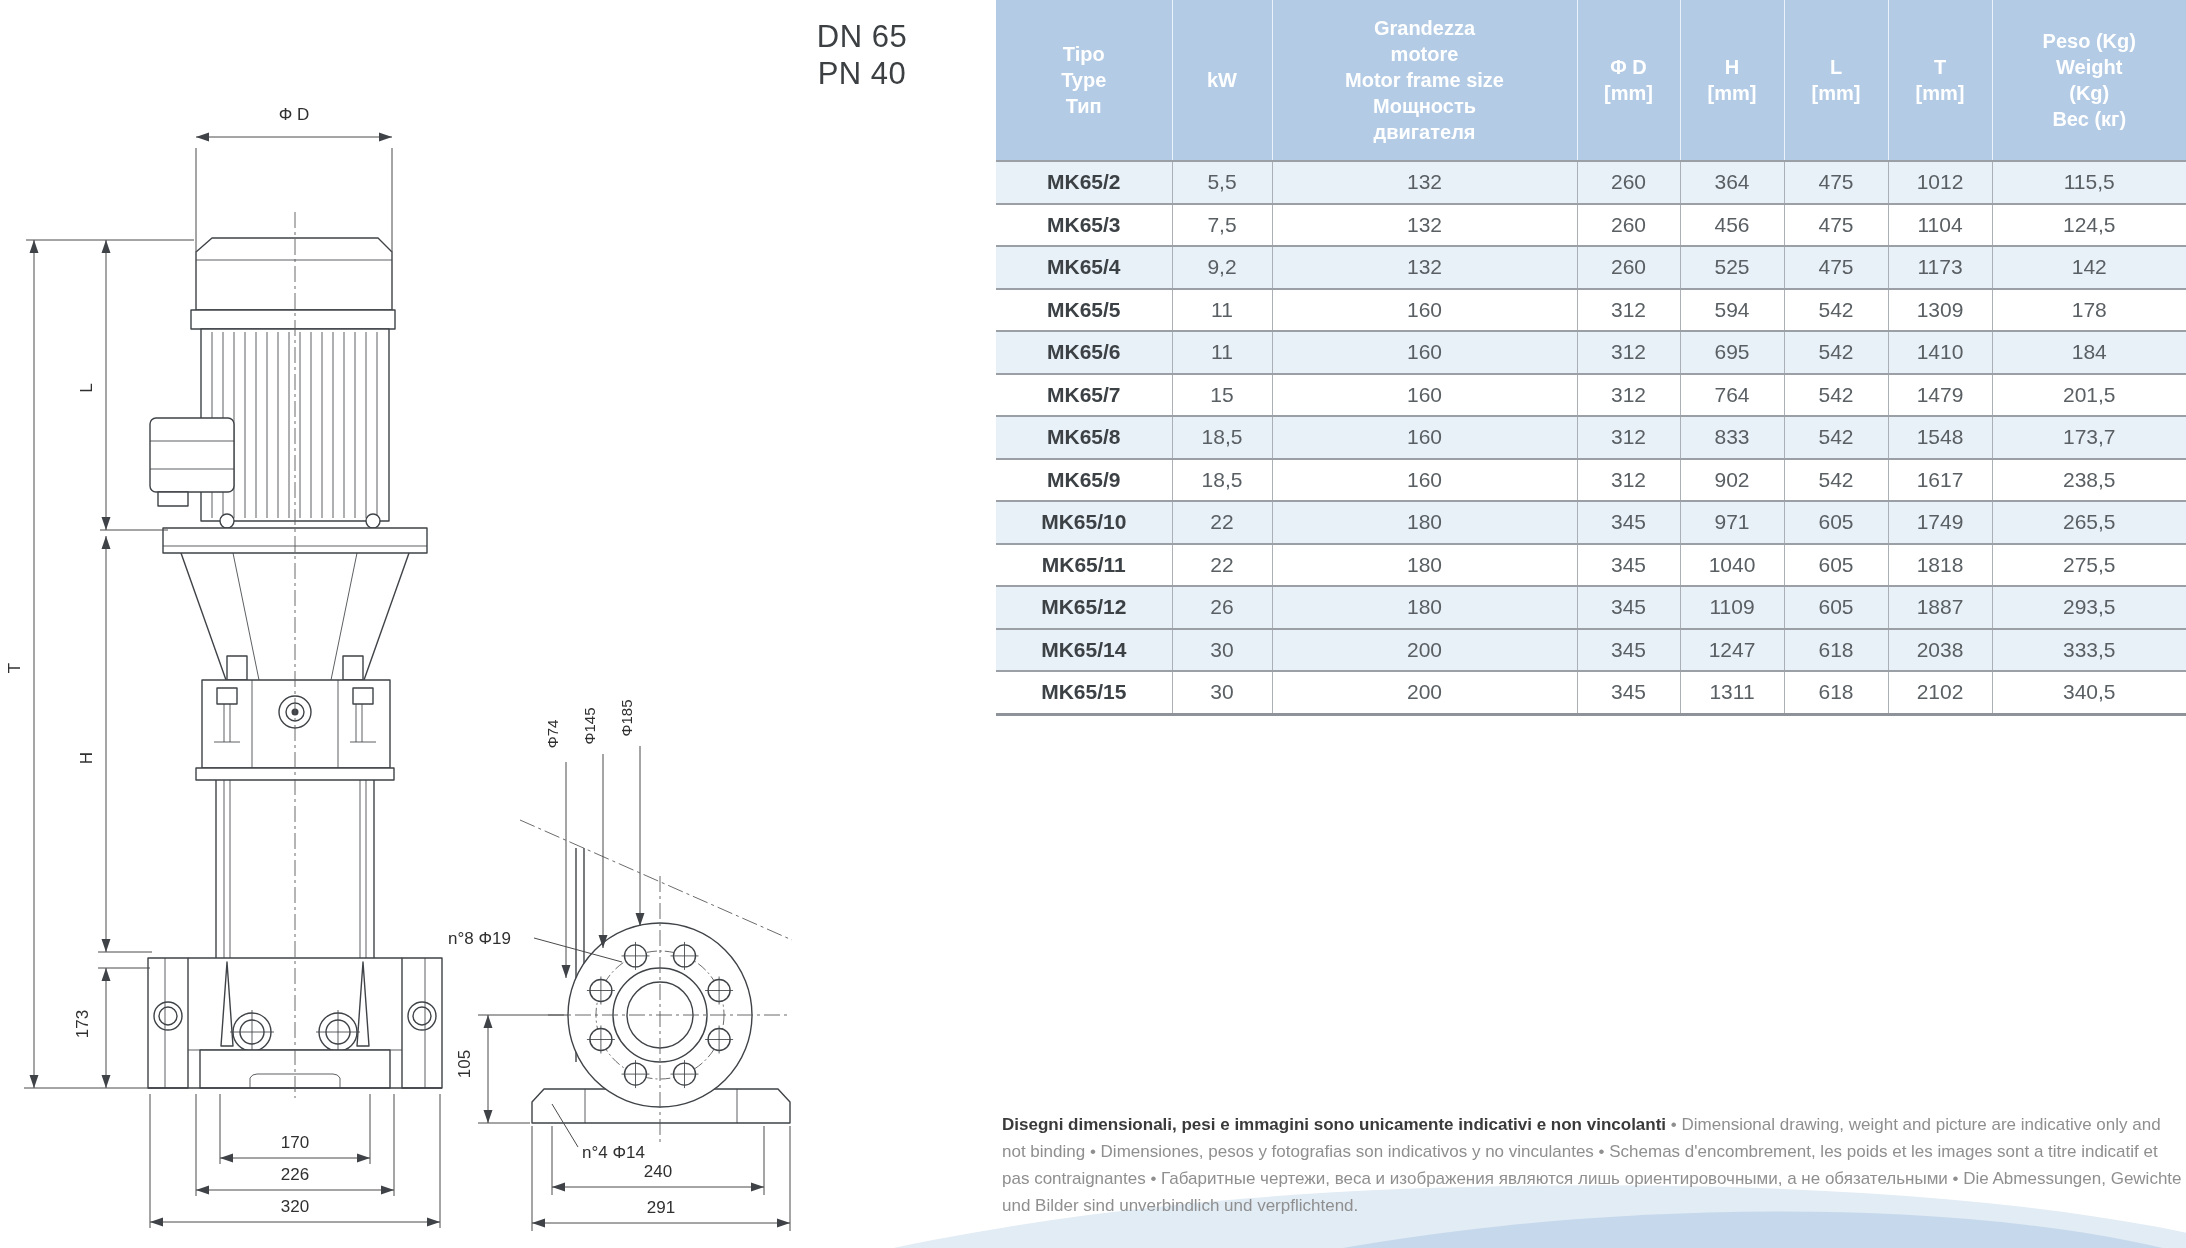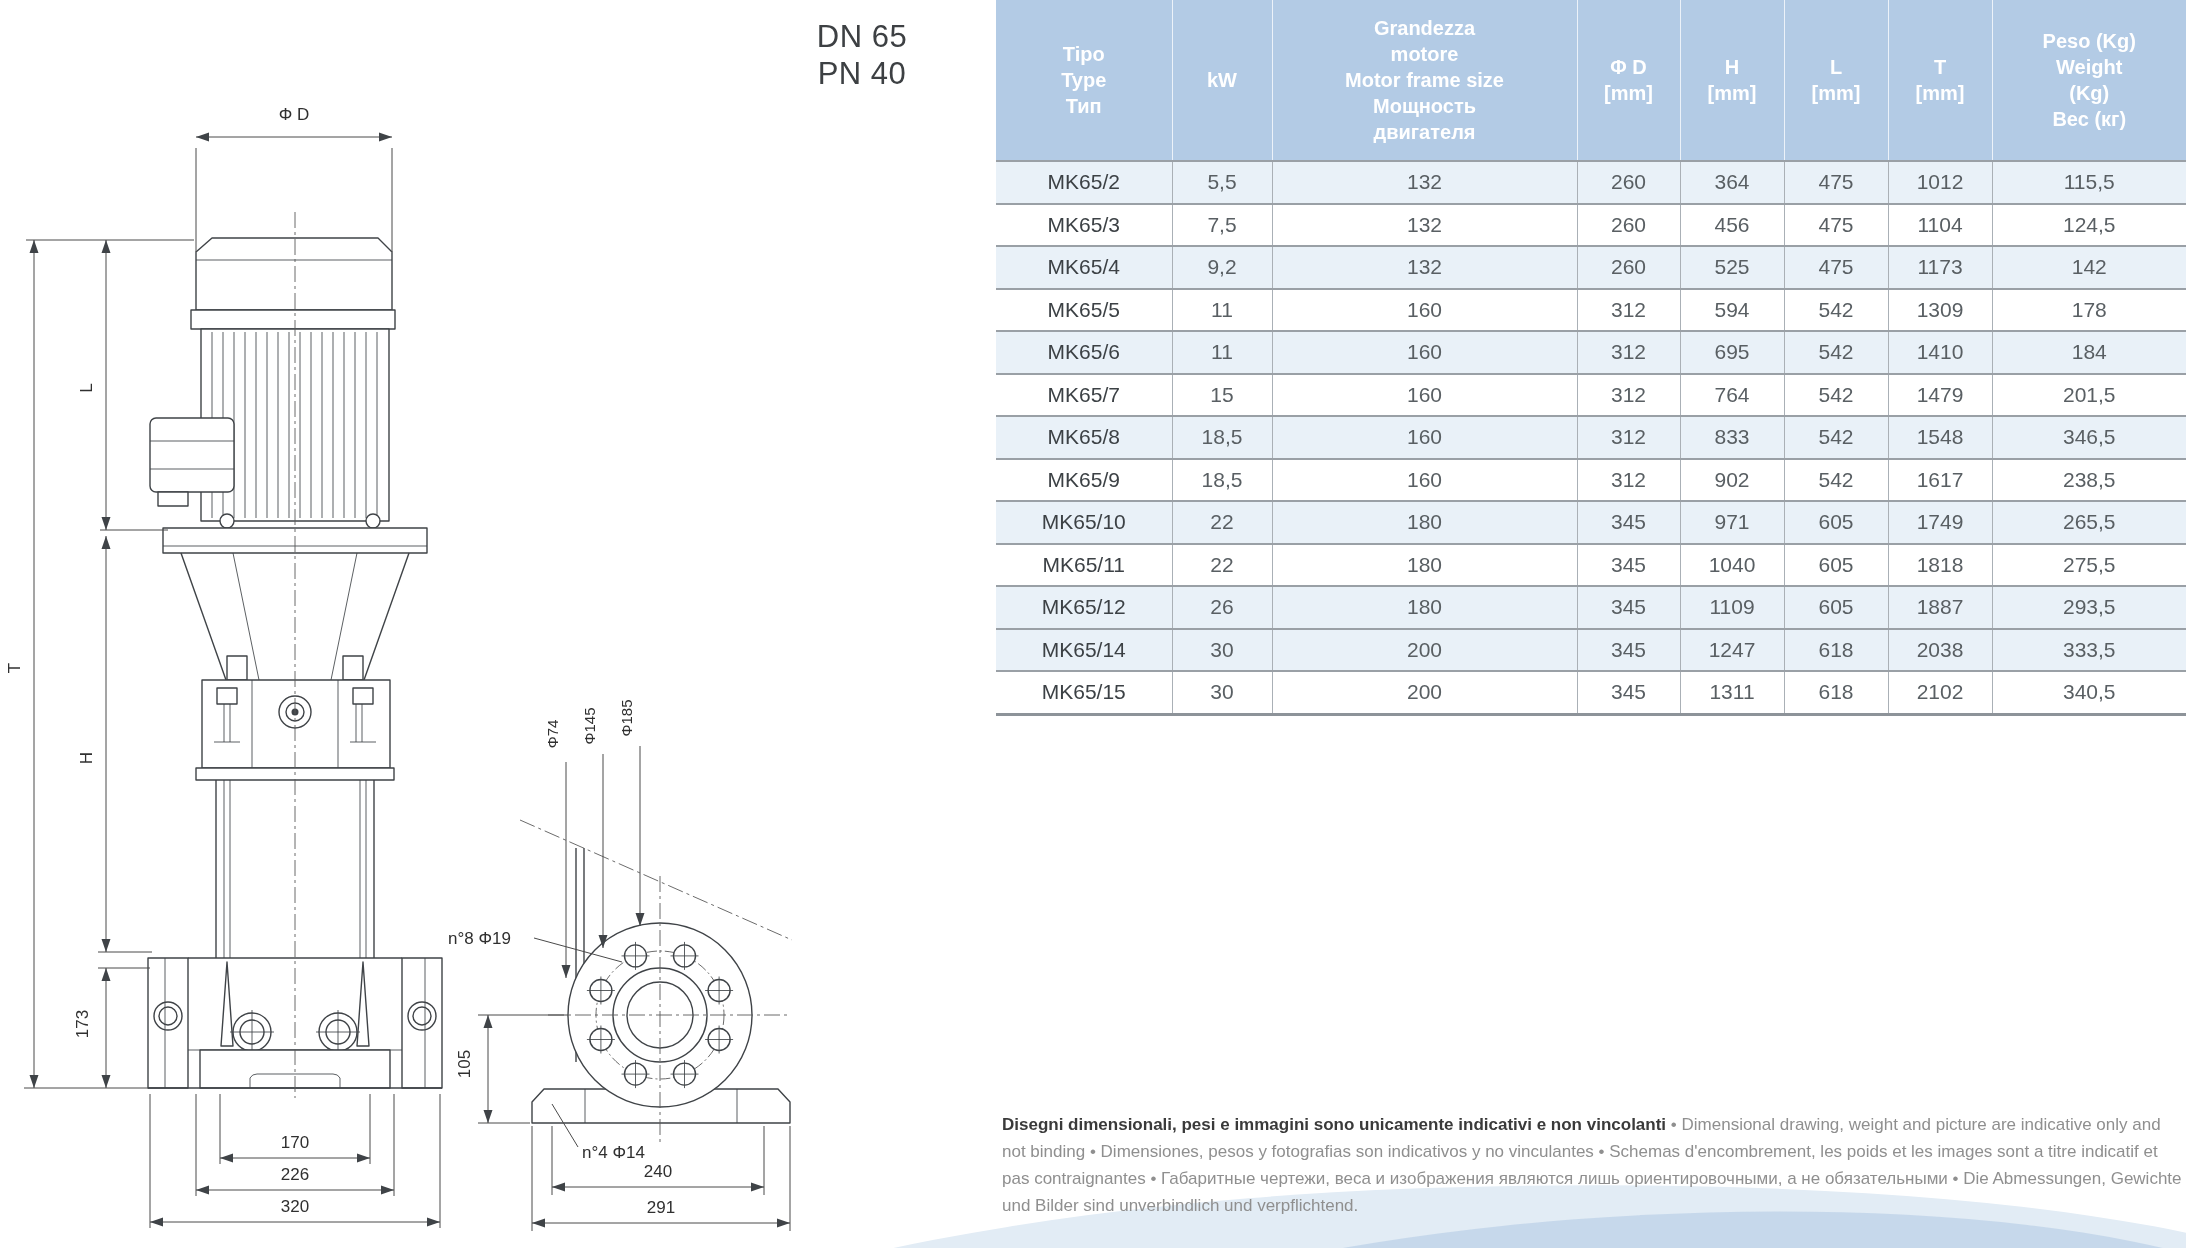--- a/index.html
+++ b/index.html
@@ -27,21 +27,21 @@
   table.spec{border-collapse:collapse;table-layout:fixed;width:1190px;}
   table.spec th{background:#b3cbe5;color:#ffffff;font-weight:bold;font-size:20px;
     line-height:26px;white-space:pre-line;vertical-align:middle;text-align:center;
     height:160px;padding:0 2px;border-left:1px solid rgba(255,255,255,.75);}
   table.spec th:first-child{border-left:none;}
   table.spec tbody tr{border-top:2px solid #9aa0a6;}
   table.spec tbody tr:last-child{border-bottom:3px solid #8d9399;margin-top:7px;}
   table.spec td{height:40.5px;text-align:center;vertical-align:middle;
     font-size:21px;color:#595f63;border-left:1px solid #aab0b6;padding:0;}
   table.spec td:first-child{border-left:none;}
-  table.spec td.type{font-weight:normal;color:#3c4145;}
+  table.spec td.type{font-weight:bold;color:#3c4145;}
   table.spec tbody tr.alt{background:#e9f1f8;}
 
   
   .disclaimer{position:absolute;left:1002px;top:1094px;width:1182px;
     font-size:17px;line-height:27px;color:#8f8f8f;}
   .disclaimer strong{color:#3a3a3a;}
 
   
   .swoosh{position:absolute;left:640px;top:1120px;width:1546px;height:128px;
     overflow:hidden;pointer-events:none;}
@@ -399,21 +399,21 @@
           <td>201,5</td>
         </tr>
         <tr class="alt">
           <td class="type">MK65/8</td>
           <td>18,5</td>
           <td>160</td>
           <td>312</td>
           <td>833</td>
           <td>542</td>
           <td>1548</td>
-          <td>346,5</td>
+          <td>173,7</td>
         </tr>
         <tr>
           <td class="type">MK65/9</td>
           <td>18,5</td>
           <td>160</td>
           <td>312</td>
           <td>902</td>
           <td>542</td>
           <td>1617</td>
           <td>238,5</td>

